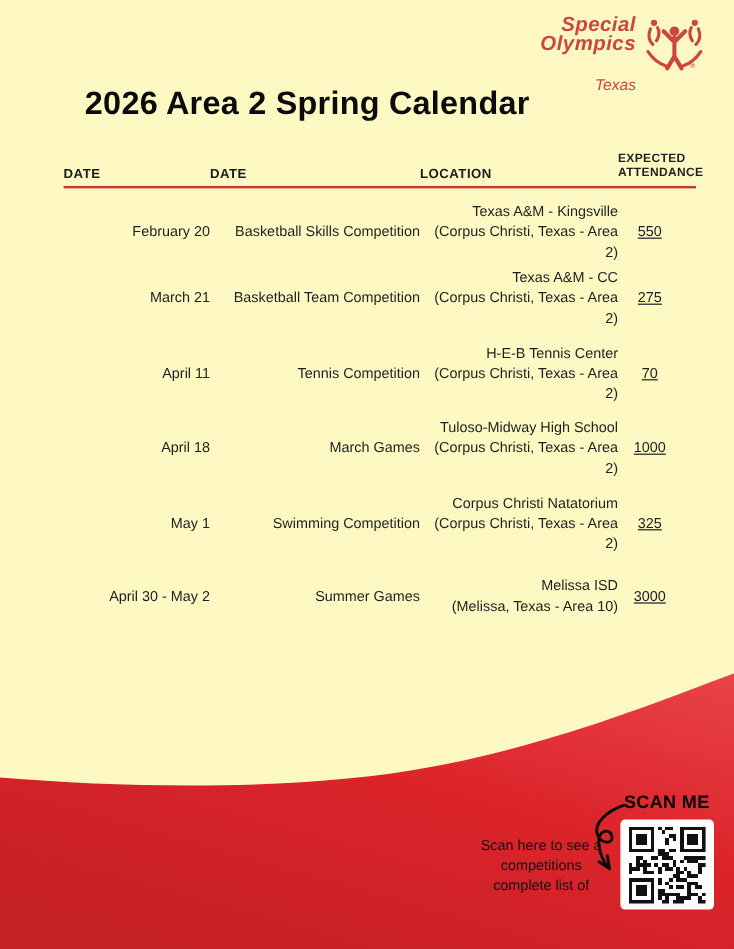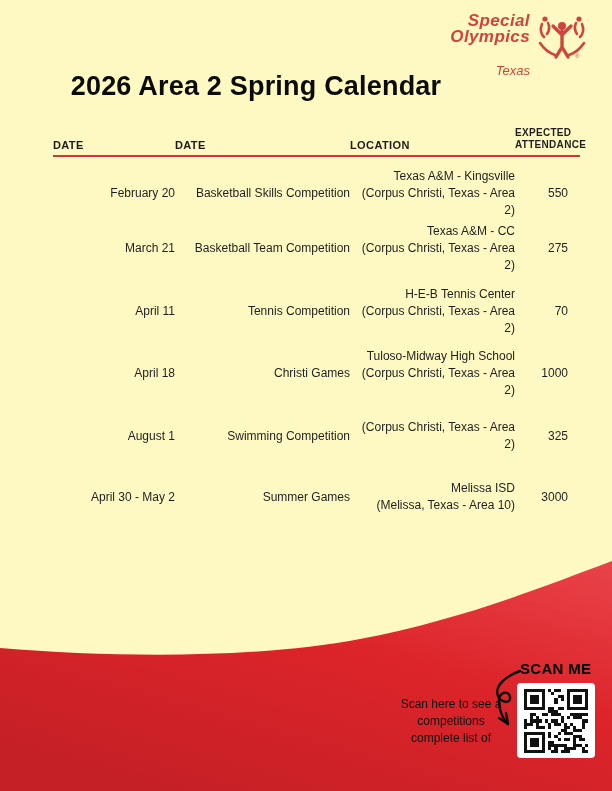--- a/index.html
+++ b/index.html
@@ -24,21 +24,21 @@
   .c-event{width:175px;}
   .c-loc{width:165px;}
   .c-att{width:65px;}
   .th-att{font-size:10px;line-height:12px;padding-bottom:3px;font-weight:bold;letter-spacing:.3px;}
   .rule{position:absolute;left:53px;top:155px;width:527px;height:2px;background:#cb3936;}
 
   .row{position:absolute;left:53px;width:527px;height:62px;display:flex;align-items:center;}
   .row1{top:162px;} .row2{top:217px;} .row3{top:280px;} .row4{top:342px;} .row5{top:405px;} .row6{top:466px;}
   .cell{font-size:12px;color:#1f1f1f;text-align:right;}
   .loc-line{line-height:17px;}
-  .att{text-align:right;padding-right:12px;box-sizing:border-box;}
+  .att{text-align:center;padding-right:12px;box-sizing:border-box;text-decoration:underline;}
 
   
   .wave{position:absolute;left:0;bottom:0;width:612px;height:250px;display:block;}
   .caption{position:absolute;left:386px;top:696px;width:130px;text-align:center;
            font-size:12px;line-height:17px;color:#101010;}
   .scanme{position:absolute;left:520px;top:660px;font-size:15px;font-weight:bold;
           color:#000;letter-spacing:.3px;}
   .qr-box{position:absolute;left:517px;top:683px;width:78px;height:75px;background:#fff;
           border-radius:4px;display:flex;align-items:center;justify-content:center;}
   .arrow{position:absolute;left:486px;top:660px;}
@@ -103,31 +103,32 @@
     <div class="cell c-date">April 11</div>
     <div class="cell c-event">Tennis Competition</div>
     <div class="cell c-loc">
       <div class="loc-line">H-E-B Tennis Center</div>
       <div class="loc-line">(Corpus Christi, Texas - Area 2)</div>
     </div>
     <div class="cell c-att att">70</div>
   </div>
   <div class="row row4">
     <div class="cell c-date">April 18</div>
-    <div class="cell c-event">Christi Games</div>
+    <div class="cell c-event">March Games</div>
     <div class="cell c-loc">
       <div class="loc-line">Tuloso-Midway High School</div>
       <div class="loc-line">(Corpus Christi, Texas - Area 2)</div>
     </div>
     <div class="cell c-att att">1000</div>
   </div>
   <div class="row row5">
-    <div class="cell c-date">August 1</div>
+    <div class="cell c-date">May 1</div>
     <div class="cell c-event">Swimming Competition</div>
     <div class="cell c-loc">
+      <div class="loc-line">Corpus Christi Natatorium</div>
       <div class="loc-line">(Corpus Christi, Texas - Area 2)</div>
     </div>
     <div class="cell c-att att">325</div>
   </div>
   <div class="row row6">
     <div class="cell c-date">April 30 - May 2</div>
     <div class="cell c-event">Summer Games</div>
     <div class="cell c-loc">
       <div class="loc-line">Melissa ISD</div>
       <div class="loc-line">(Melissa, Texas - Area 10)</div>

